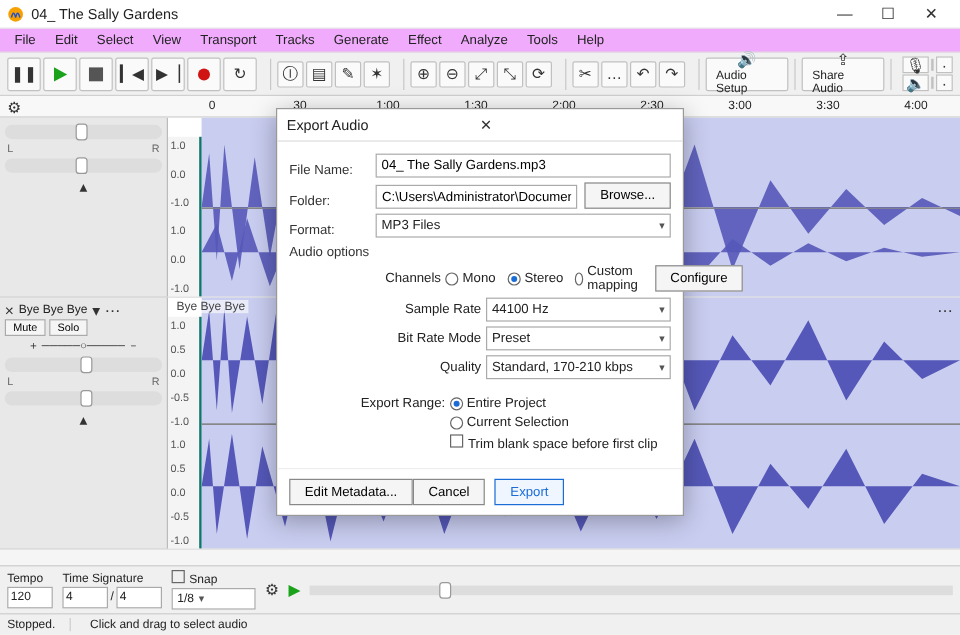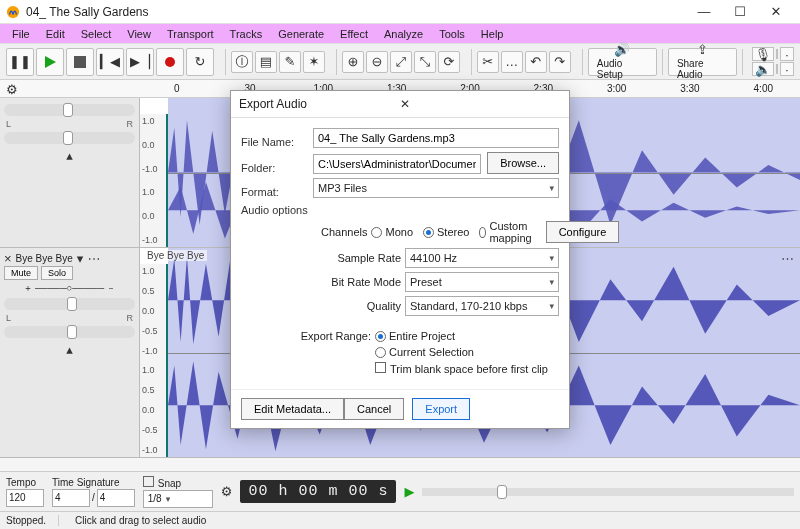--- a/index.html
+++ b/index.html
@@ -352,21 +352,20 @@
       <div class="spin">4</div>
       <span>/</span>
       <div class="spin">4</div>
     </div>
   </div>
   <div class="bb-group">
     <label><span class="cbx"></span><span>Snap</span></label>
     <div class="sel caret" style="width:70px">1/8</div>
   </div>
   <span class="i">⚙</span>
-  <div class="timecounter">00 h 00 m 00 s</div>
   <span class="i" style="color:#1aa21a">▶</span>
   <div style="flex:1;height:8px;background:#ddd;position:relative">
       <div style="position:absolute;left:20%;top:-3px;width:10px;height:14px;background:#fff;border:1px solid #999;border-radius:3px"></div>
     </div>
 </div>
 
 <div class="statusbar">
   <div class="cell">Stopped.</div>
   <div>Click and drag to select audio</div>
 </div>

